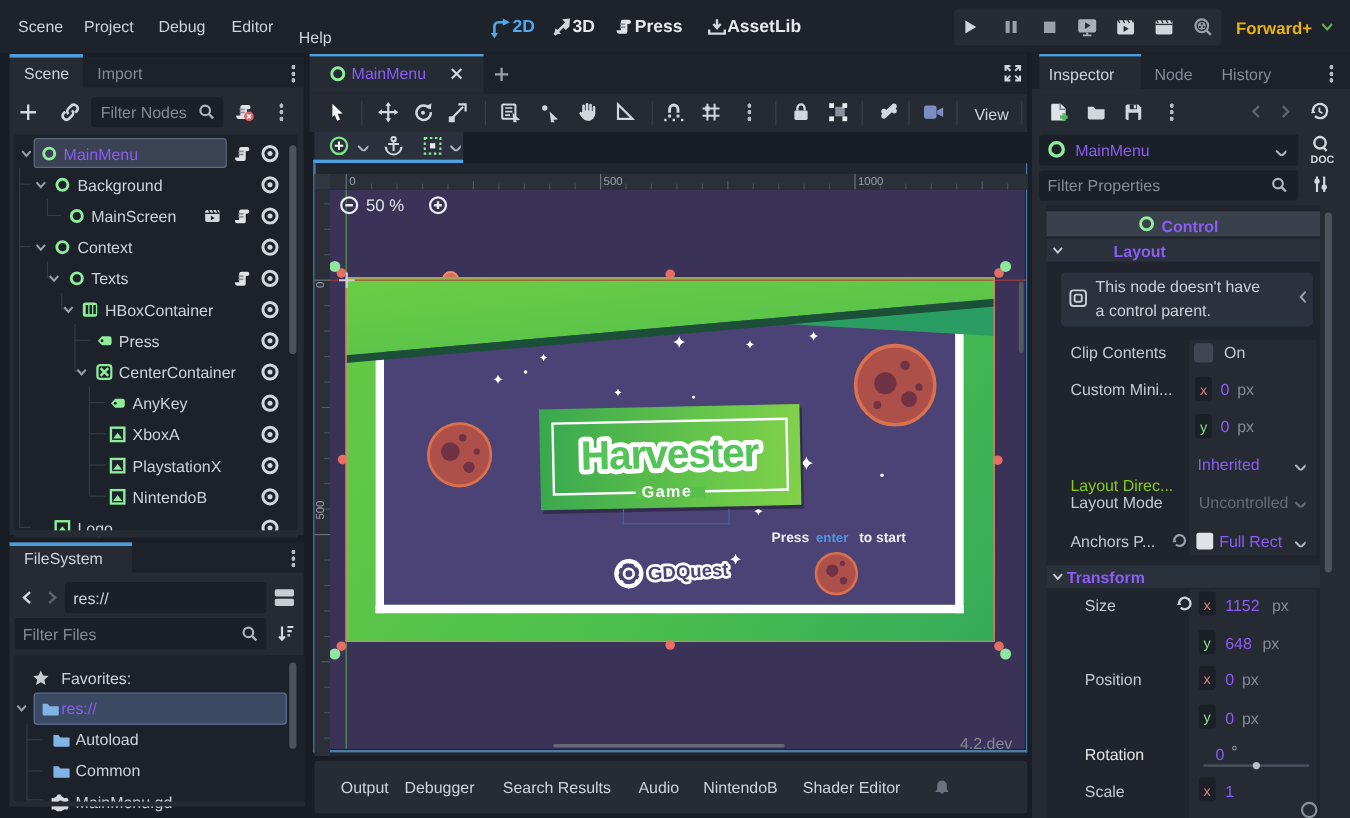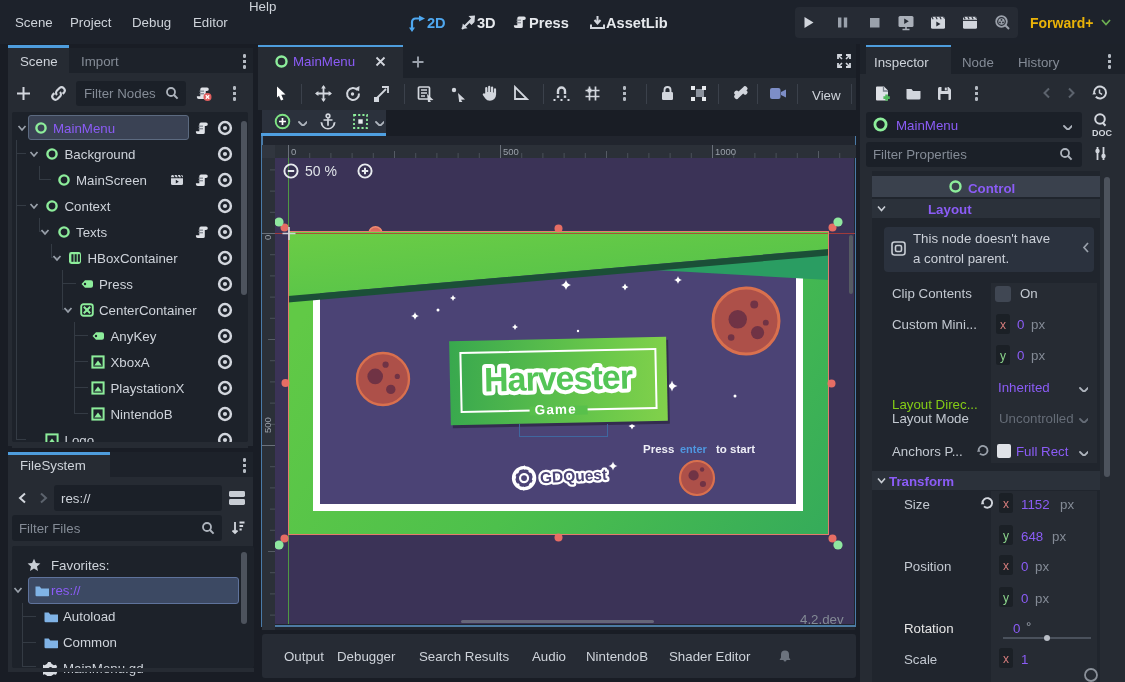--- a/index.html
+++ b/index.html
@@ -19,21 +19,21 @@
 .sb{position:absolute;background:#4d535d;border-radius:3px;}
 .guide{position:absolute;background:#343b44;}
 
 </style></head><body>
 <div id="root">
 <div class="ab" style="left:0px;top:0px;width:1125px;height:44px;background:#1d222b;"></div>
 <div class="tx" style="left:15px;top:16px;">Scene</div>
 <div class="tx" style="left:70px;top:16px;">Project</div>
 <div class="tx" style="left:132px;top:16px;">Debug</div>
 <div class="tx" style="left:193px;top:16px;">Editor</div>
-<div class="tx" style="left:249px;top:0;">Help</div>
+<div class="tx" style="left:249px;top:25px;">Help</div>
 <svg class="ab" style="left:407px;top:14px;" width="19" height="18" viewBox="0 0 19 18">
       <path d="M5 16 V8 a3.5 3.5 0 0 1 3.5 -3.5 H13" fill="none" stroke="#4fa8f0" stroke-width="2.2"></path>
       <path d="M5 18 l-3 -4.5 h6 z" fill="#4fa8f0"></path>
       <path d="M18 4.5 l-6 -3 v6 z" fill="#4fa8f0"></path>
     </svg>
 <div class="tx b" style="left:427px;top:16px;color:#4fa8f0;font-size:14.6px;">2D</div>
 <svg class="ab" style="left:459px;top:14px;" width="18" height="18" viewBox="0 0 18 18">
       <path d="M3 15 L14 4" stroke="#d2d6dd" stroke-width="2.2" fill="none"></path>
       <path d="M16 1.5 l-6.5 0.6 3 3 -3 3 3 3 3 -3" fill="#d2d6dd"></path>
       <path d="M3 15 l0.8 -5.5 4.7 4.7 z" fill="#d2d6dd"></path>

